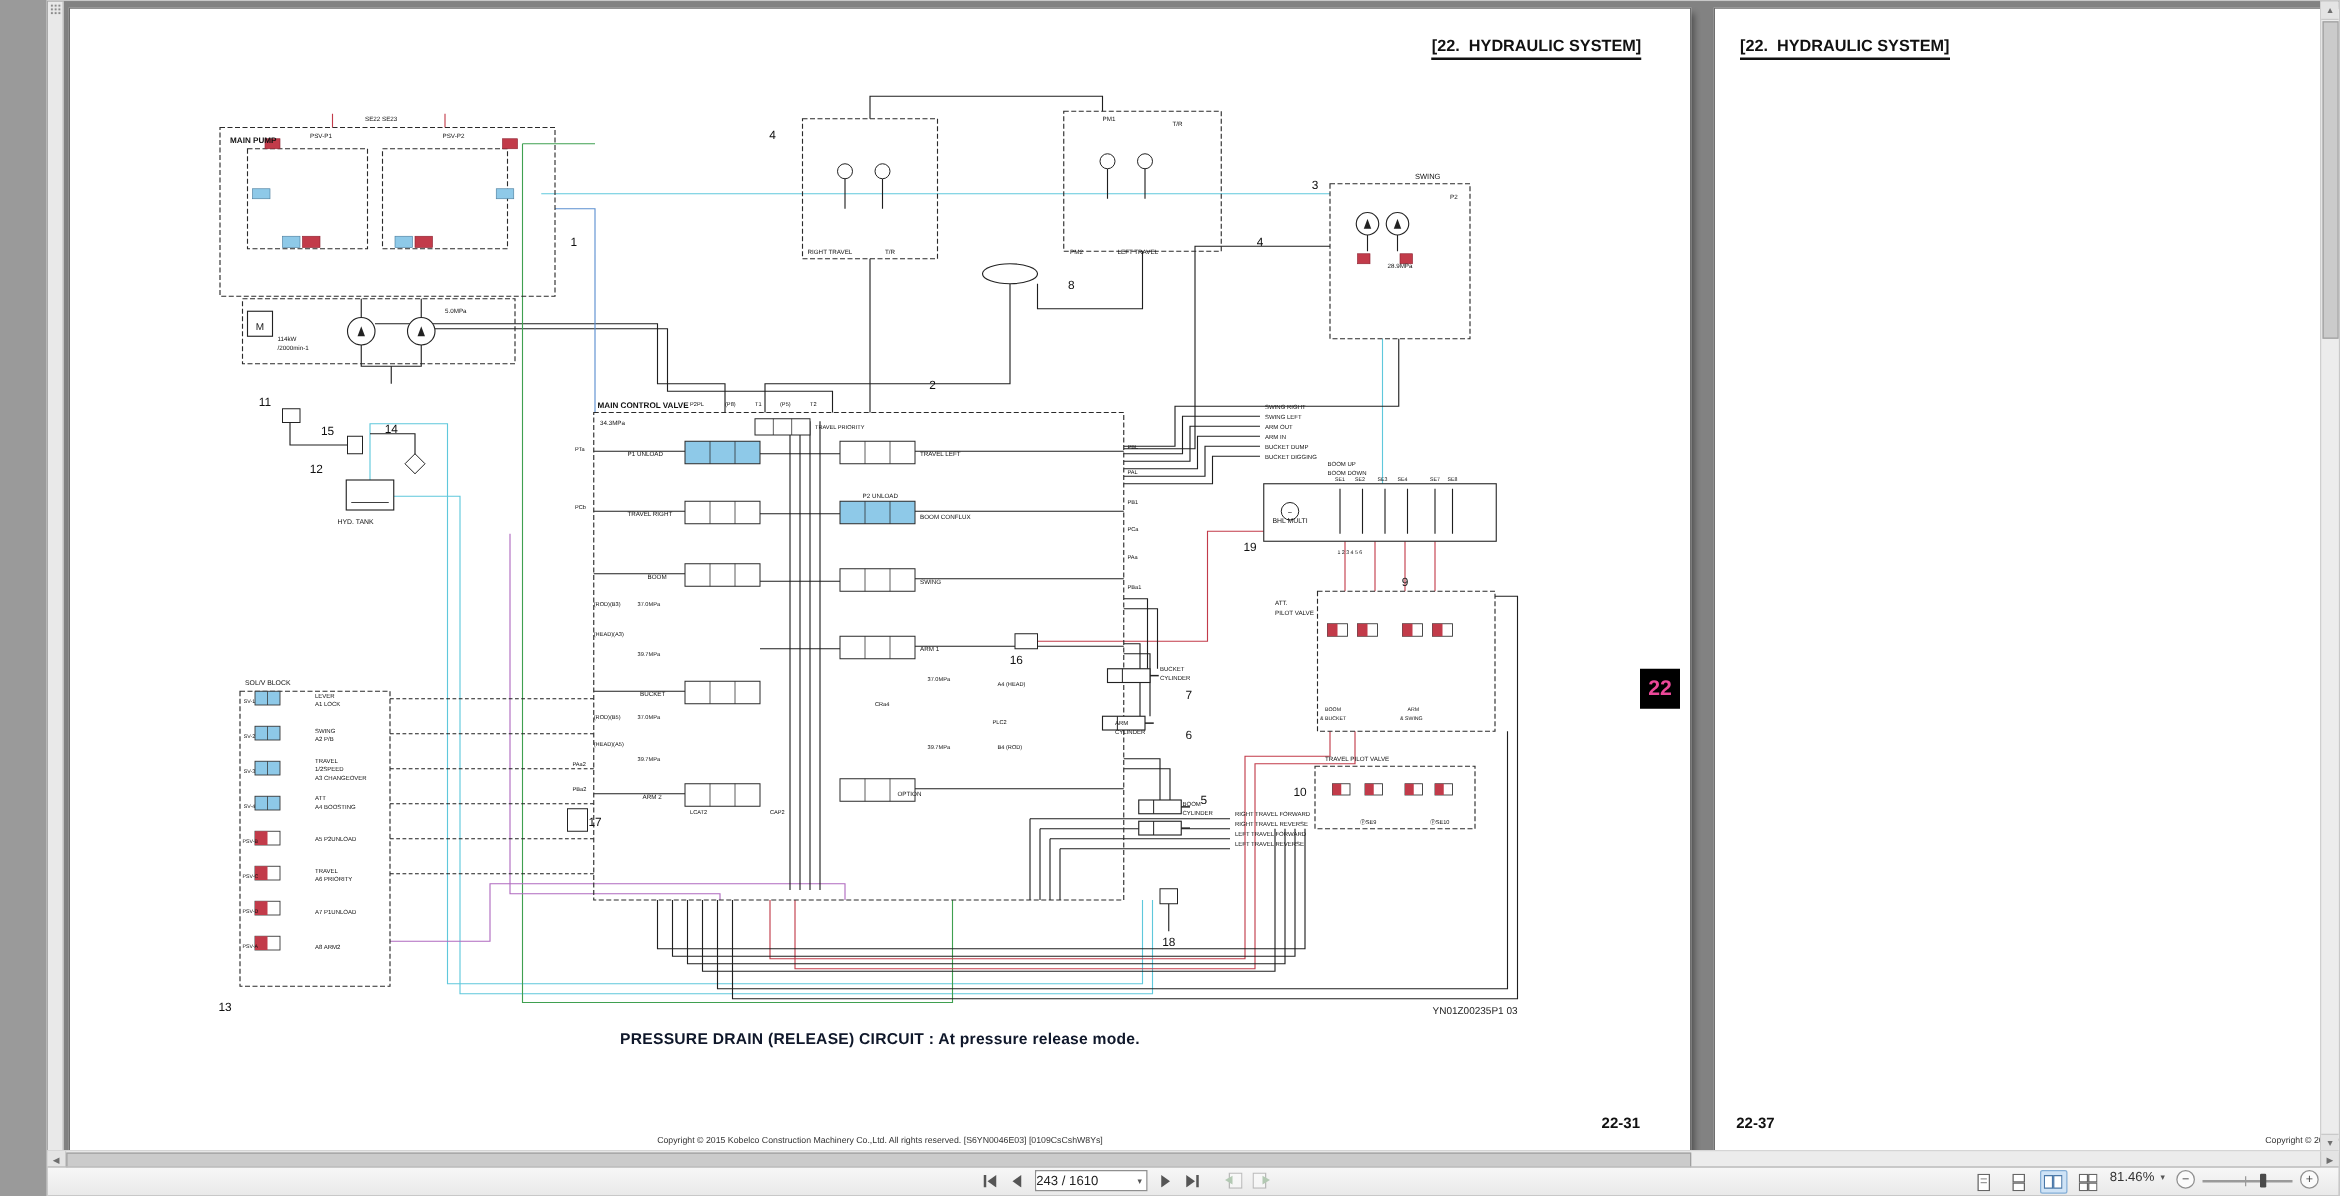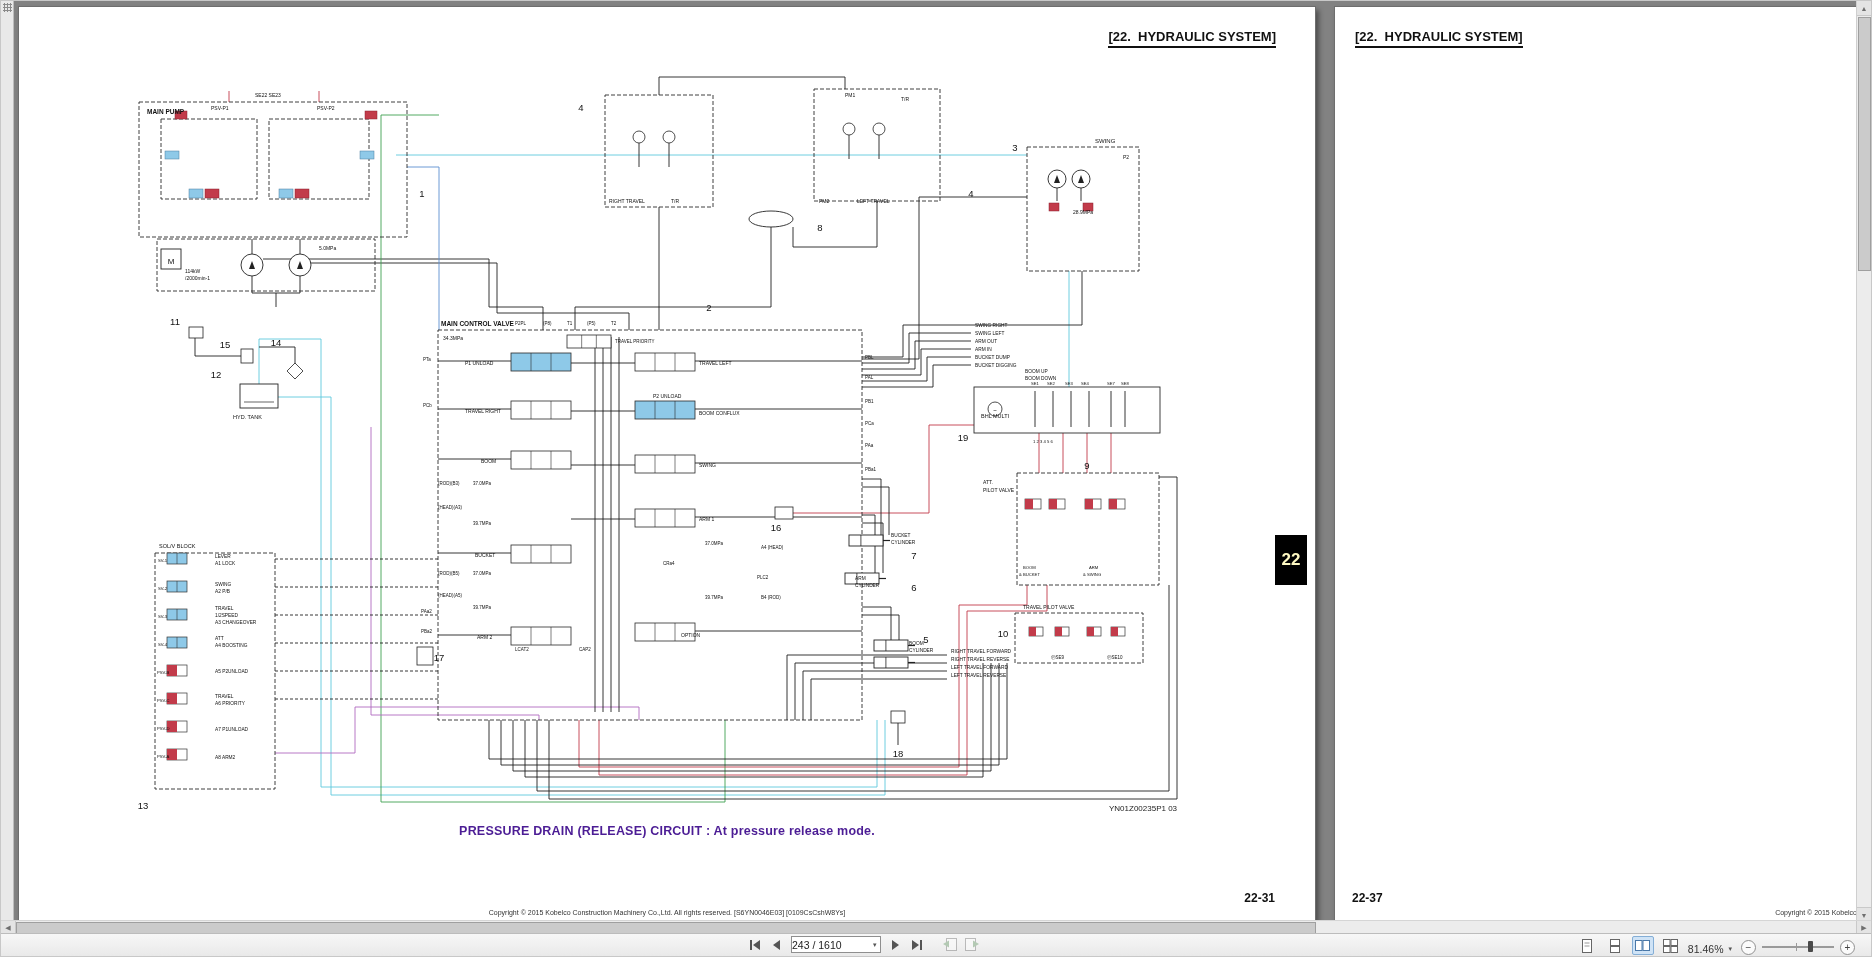--- a/index.html
+++ b/index.html
@@ -1,59 +1,59 @@
 <!DOCTYPE html>
 <html><head>
 <meta charset="utf-8">
 <style>
   html,body{margin:0;padding:0;}
   body{width:1872px;height:957px;position:relative;overflow:hidden;
        background:#9a9a9a;font-family:"Liberation Sans",sans-serif;}
-  .app{position:absolute;inset:0;background:#808080;border:1px solid #c8c8c8;box-sizing:border-box;}
+  .app{position:absolute;inset:0;background:#808080;border:1px solid #c8c8c8;box-sizing:border-box;margin-left:37px;}
   
   .viewer{position:absolute;left:0;right:0;top:0;height:921px;background:#828282;overflow:hidden;}
   .side-strip{position:absolute;left:0;top:0;width:12px;height:921px;background:#e9e9e9;border-right:1px solid #bdbdbd;}
   .grip{width:9px;height:9px;margin:2px auto 0;background:radial-gradient(#8a8a8a 1px,transparent 1.2px);background-size:3px 3px;}
   .page{position:absolute;background:#fff;border:1px solid #6e6e6e;box-shadow:3px 4px 5px rgba(0,0,0,.4);}
   .page-l{left:17px;top:5px;width:1296px;height:915px;}
   .page-r{left:1333px;top:5px;width:545px;height:915px;}
   .hdr{position:absolute;top:22px;font-size:13px;font-weight:bold;color:#111;
        border-bottom:2px solid #111;padding-bottom:2px;white-space:pre;}
   .hdr-l{right:39px;}
   .hdr-r{left:20px;}
   #schematic{position:absolute;left:0;top:0;}
   .caption{position:absolute;top:817px;left:0;width:100%;text-align:center;
-           font-size:12.5px;font-weight:bold;color:#4c1d95;letter-spacing:.2px;}
+           font-size:12.5px;font-weight:bold;color:#0f172a;letter-spacing:.2px;}
   .dwgno{position:absolute;top:797px;left:1090px;font-size:8px;color:#222;}
   .pageno{position:absolute;bottom:17px;font-size:12px;font-weight:bold;color:#111;}
   .pageno-l{right:40px;}
   .pageno-r{left:17px;}
   .copyr{position:absolute;bottom:6px;font-size:7px;color:#333;white-space:nowrap;}
   .copyr-l{left:0;width:100%;text-align:center;}
   .copyr-r{right:16px;}
-  .chaptab{position:absolute;left:1256px;top:528px;width:32px;height:50px;background:#000;
-           color:#fef9c3;font-size:17px;font-weight:bold;display:flex;align-items:center;justify-content:center;}
+  .chaptab{position:absolute;left:1256px;top:528px;width:32px;height:32px;background:#000;
+           color:#ec4899;font-size:17px;font-weight:bold;display:flex;align-items:center;justify-content:center;}
   
   .vscroll{position:absolute;top:0;right:0;width:14px;height:921px;background:#ececec;border-left:1px solid #cfcfcf;}
   .varrow{position:absolute;left:0;width:14px;height:14px;font-size:7px;color:#6f6f6f;
           display:flex;align-items:center;justify-content:center;background:#e4e4e4;}
   .varrow.up{top:0;border-bottom:1px solid #c9c9c9;}
   .varrow.dn{bottom:0;border-top:1px solid #c9c9c9;}
   .vthumb{position:absolute;left:1px;top:16px;width:11px;height:252px;background:#cbcbcb;border:1px solid #9f9f9f;}
   .hscroll{position:absolute;left:0;right:0;bottom:22px;height:14px;background:#ececec;border-top:1px solid #d5d5d5;box-sizing:border-box;}
   .harrow{position:absolute;top:0;width:14px;height:13px;font-size:7px;color:#6f6f6f;
           display:flex;align-items:center;justify-content:center;background:#e4e4e4;}
   .harrow.lf{left:0;border-right:1px solid #c9c9c9;}
   .harrow.rt{right:0;border-left:1px solid #c9c9c9;}
   .hthumb{position:absolute;left:15px;top:1px;width:1298px;height:11px;background:#cbcbcb;border:1px solid #9f9f9f;}
   
   .toolbar{position:absolute;left:0;right:0;bottom:0;height:22px;background:linear-gradient(#f7f7f7,#e9e9e9);
            border-top:1px solid #bcbcbc;}
   .navgrp{position:absolute;left:744px;top:2px;display:flex;align-items:center;gap:3px;}
-  .rightgrp{position:absolute;right:16px;top:2px;display:flex;align-items:flex-end;gap:6px;}
+  .rightgrp{position:absolute;right:16px;top:2px;display:flex;align-items:flex-start;gap:6px;}
   .tbtn{width:19px;height:17px;display:flex;align-items:center;justify-content:center;border-radius:2px;cursor:pointer;}
   .inputwrap{display:flex;align-items:center;height:17px;border:1px solid #8f8f8f;background:#fff;box-sizing:border-box;margin:0 2px;}
   .pageinput{width:78px;height:13px;border:none;outline:none;font-size:10.5px;text-align:left;
              font-family:"Liberation Sans",sans-serif;color:#222;padding:0;}
   .caret{font-size:7px;color:#555;padding:0 3px;cursor:pointer;}
   .disabled{opacity:.45;}
   .gap{width:8px;}
   .zoomlabel{display:flex;align-items:center;font-size:10.5px;color:#333;cursor:pointer;gap:2px;}
   .zbtn{width:15px;height:15px;border:1px solid #909090;border-radius:50%;font-size:10px;line-height:13px;
         text-align:center;color:#444;background:#fbfbfb;cursor:pointer;box-sizing:border-box;}

